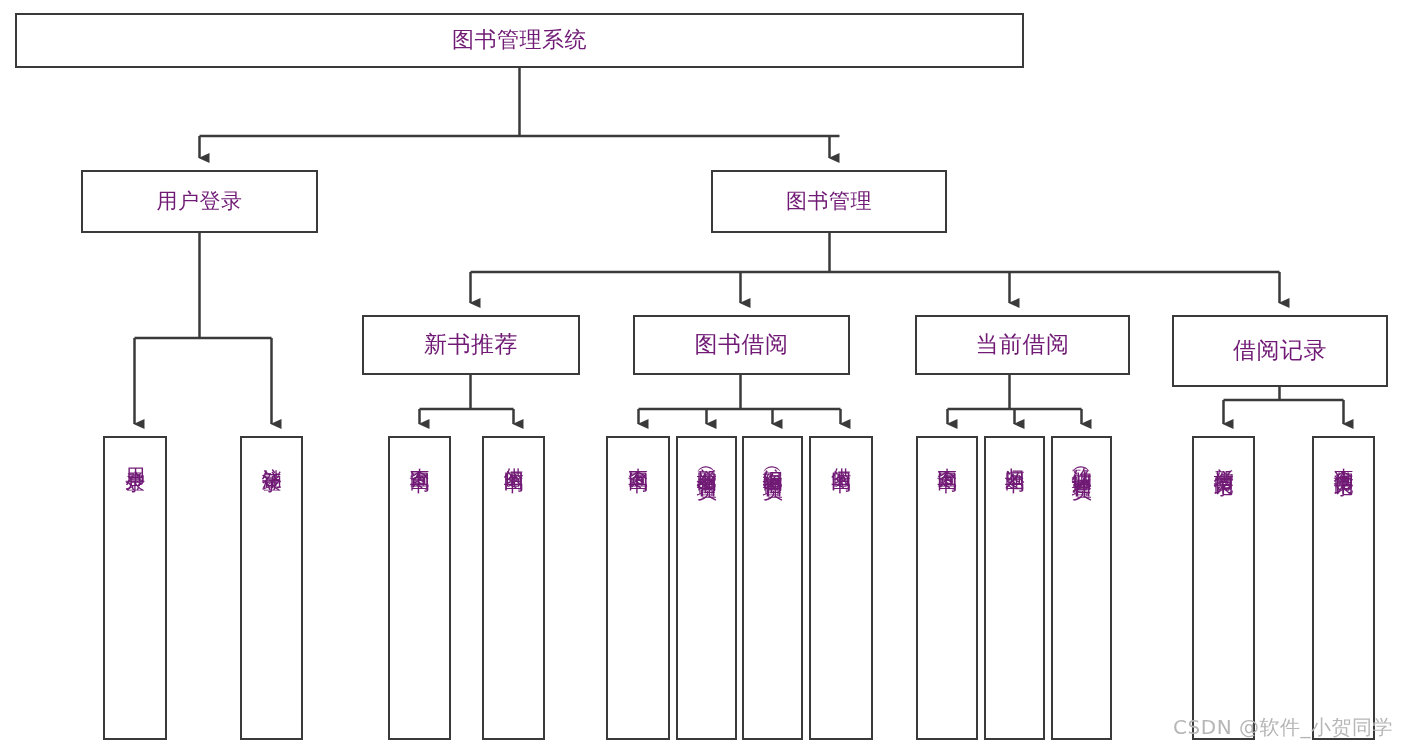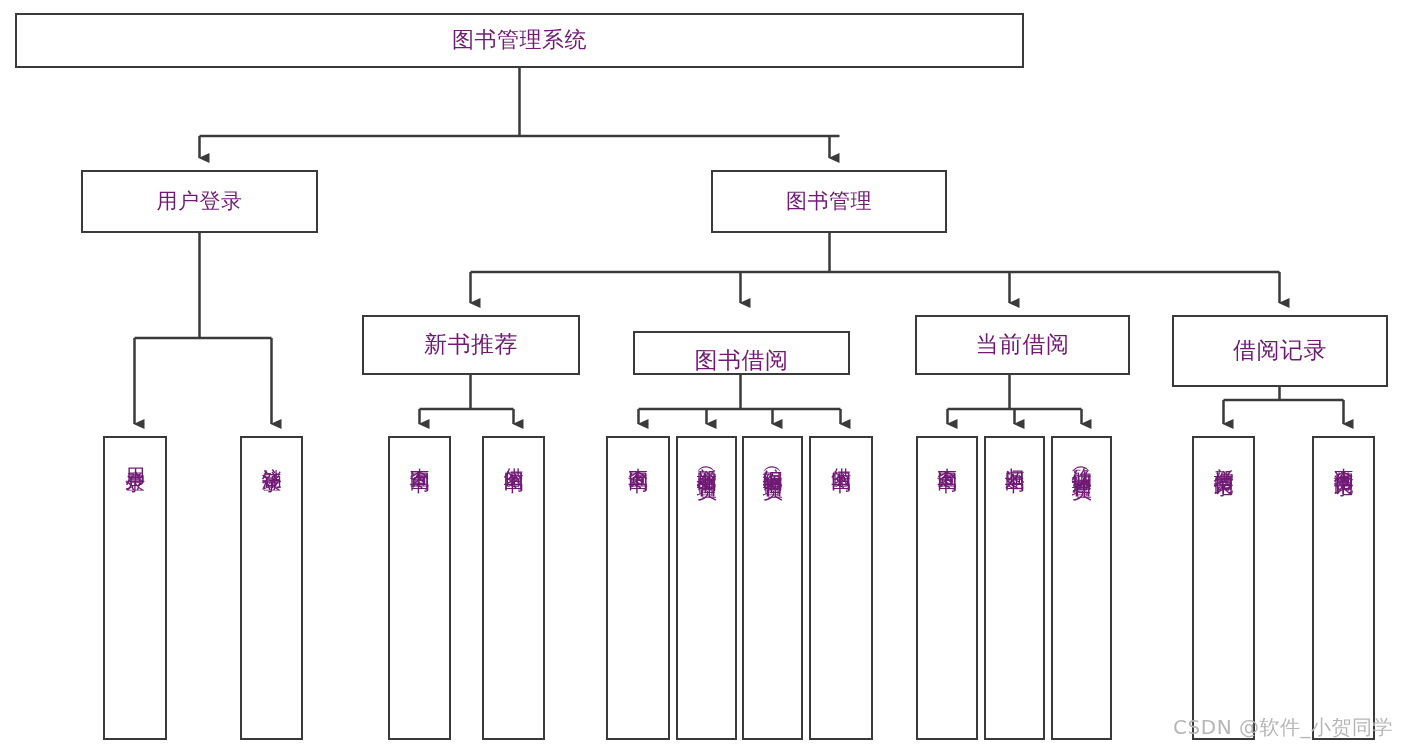--- a/index.html
+++ b/index.html
@@ -134,21 +134,21 @@
   <div class="node level2" style="left: 81px; top: 170px; width: 237px; height: 63px;">
     <span class="node-label">用户登录</span>
   </div>
   <div class="node level2" style="left: 711px; top: 170px; width: 236px; height: 63px;">
     <span class="node-label">图书管理</span>
   </div>
 
   <div class="node level3" style="left: 362px; top: 315px; width: 218px; height: 60px;">
     <span class="node-label">新书推荐</span>
   </div>
-  <div class="node level3" style="left: 633px; top: 331px; width: 217px; height: 44px; align-items: flex-end;">
+  <div class="node level3" style="left: 633px; top: 315px; width: 217px; height: 60px;">
     <span class="node-label">图书借阅</span>
   </div>
   <div class="node level3" style="left: 903px; top: 315px; width: 215px; height: 60px; margin-left: 12px;">
     <span class="node-label">当前借阅</span>
   </div>
   <div class="node level3" style="left: 1172px; top: 315px; width: 216px; height: 72px;">
     <span class="node-label">借阅记录</span>
   </div>
 
   <div class="node leaf" style="left: 103px; top: 436px; width: 64px; height: 304px;">

